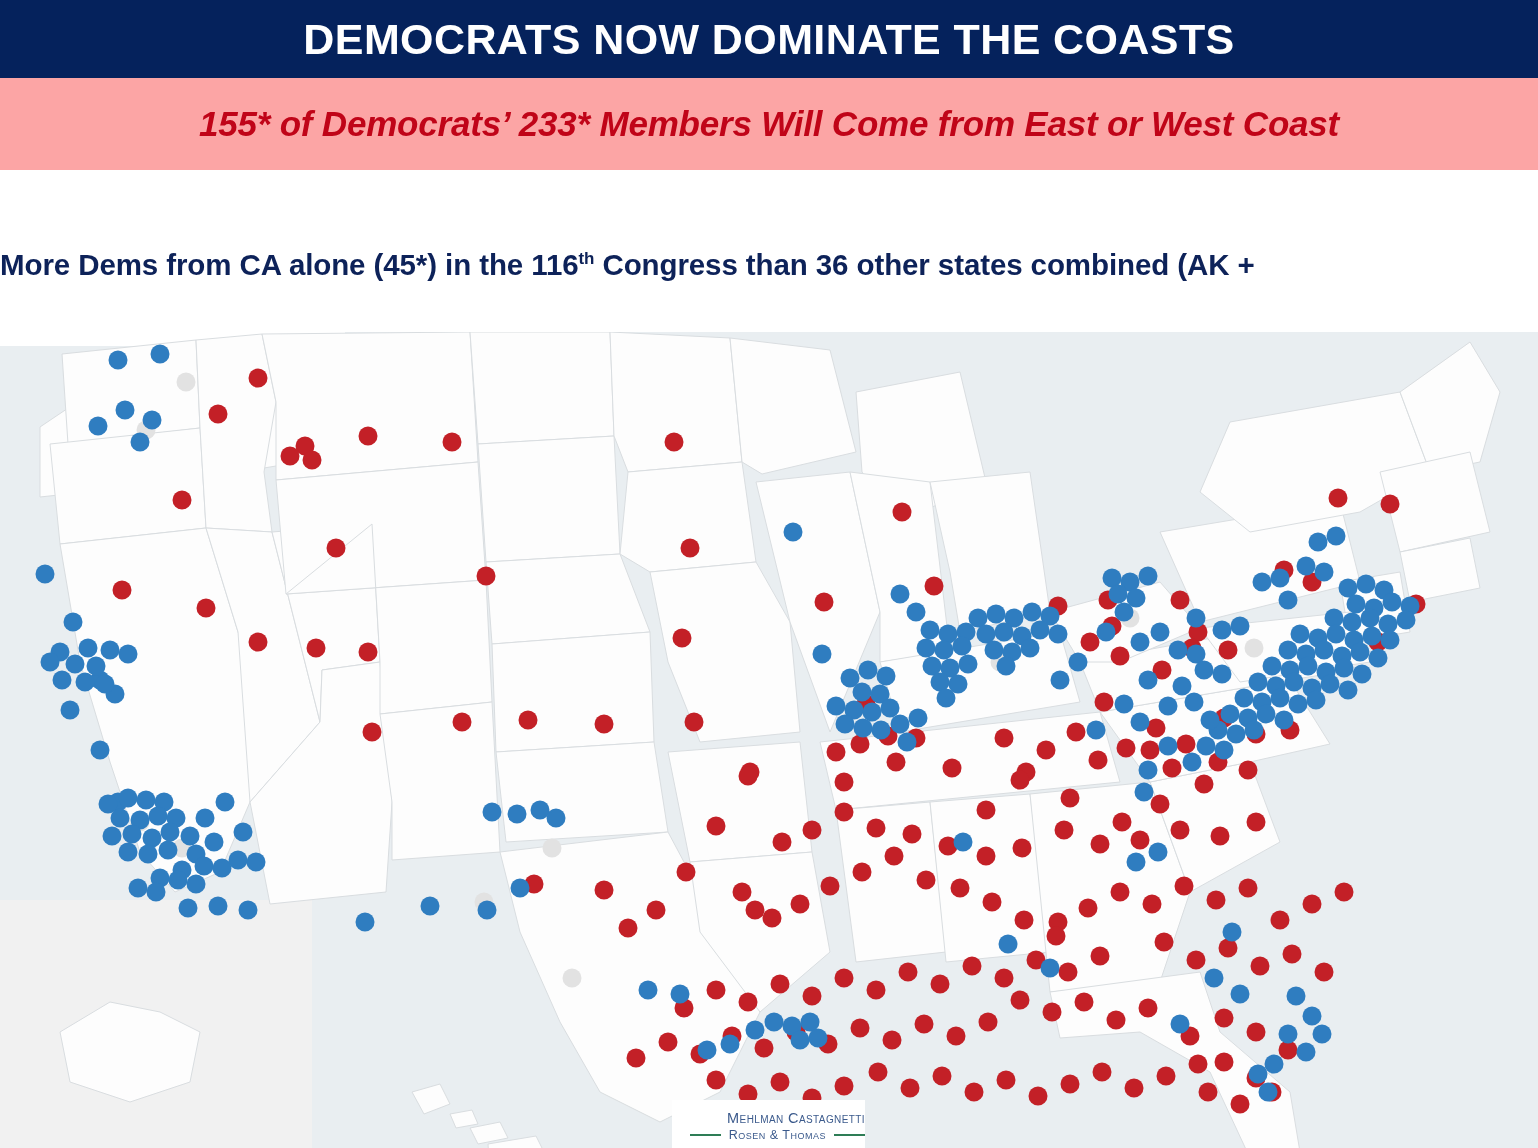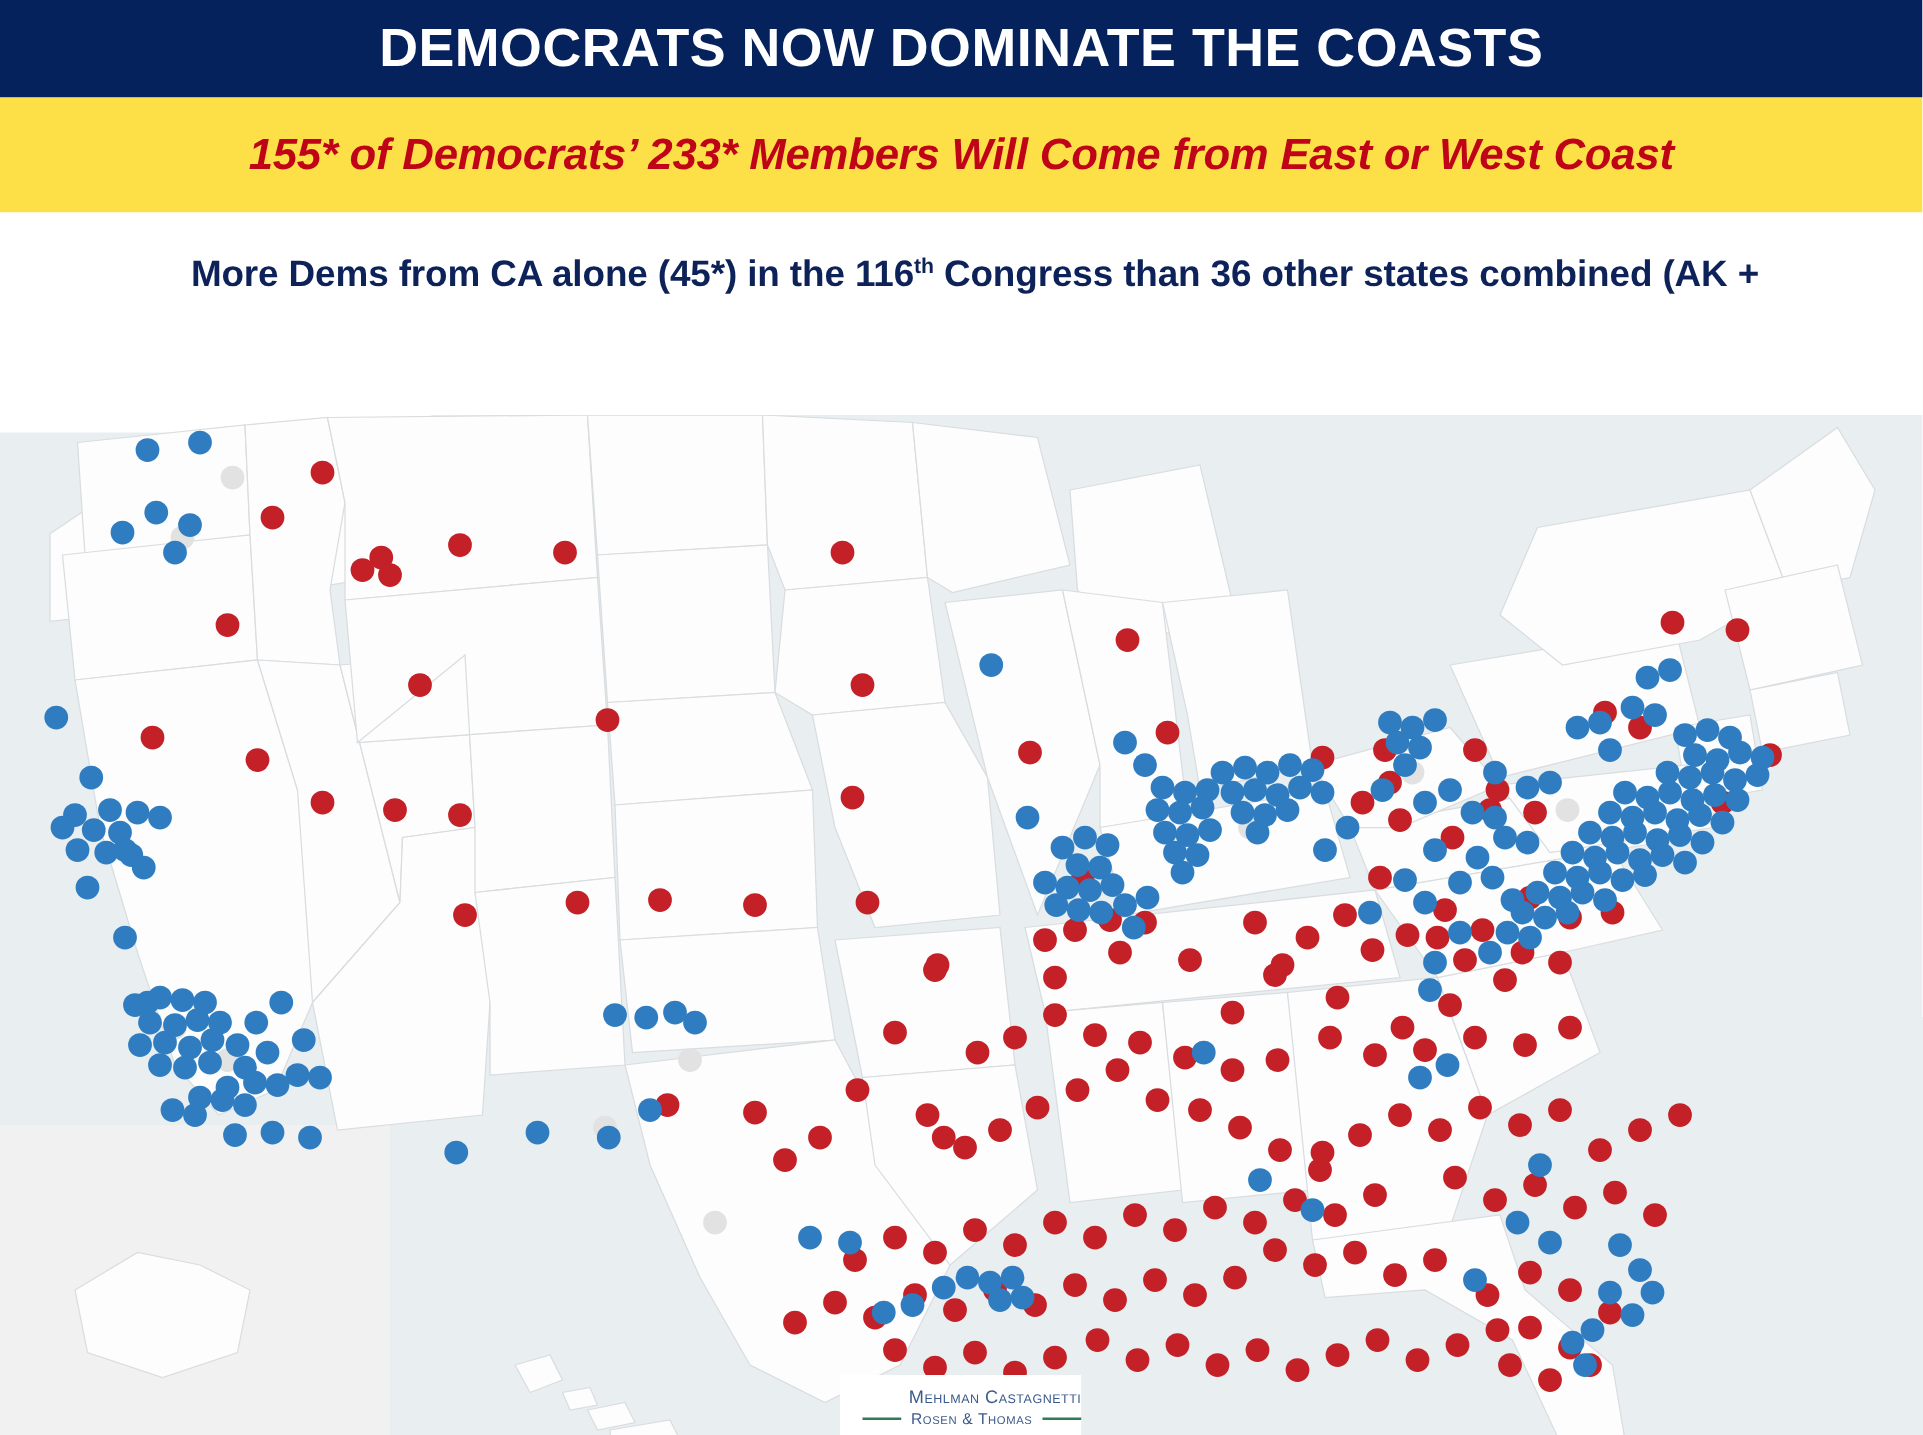--- a/index.html
+++ b/index.html
@@ -20,33 +20,33 @@
   #title-text {
     color:#ffffff; font-size:43px; font-weight:bold;
     letter-spacing:0.4px; white-space:nowrap;
     font-family:"Liberation Sans", sans-serif;
   }
 
   
   #subtitle-wrap {
     position:absolute; left:0; top:78px; width:1538px; height:92px;
     display:flex; align-items:center; justify-content:center;
-    background:#fde047;
+    background:#fca5a5;
   }
   #subtitle-text {
     color:#c00418; font-size:35px; font-weight:bold; font-style:italic;
     white-space:nowrap; letter-spacing:-0.2px;
   }
 
   
   #body-wrap {
     position:absolute; left:0; top:170px; width:1538px; height:162px;
     background:#ffffff;
-    display:flex; flex-direction:column; align-items:center;
-    justify-content:flex-start; padding-top:28px;padding-left:22px;
+    display:flex; flex-direction:row; align-items:center;
+    justify-content:flex-start; padding-top:28px;
   }
   .body-line {
     color:#0d2259; font-size:29.5px; font-weight:bold;
     line-height:44px; white-space:nowrap; letter-spacing:-0.1px;
   }
   .body-line sup { font-size:17px; vertical-align:super; line-height:0; }
 
   
   #map-area {
     position:absolute; left:0; top:332px; width:1538px; height:816px;

